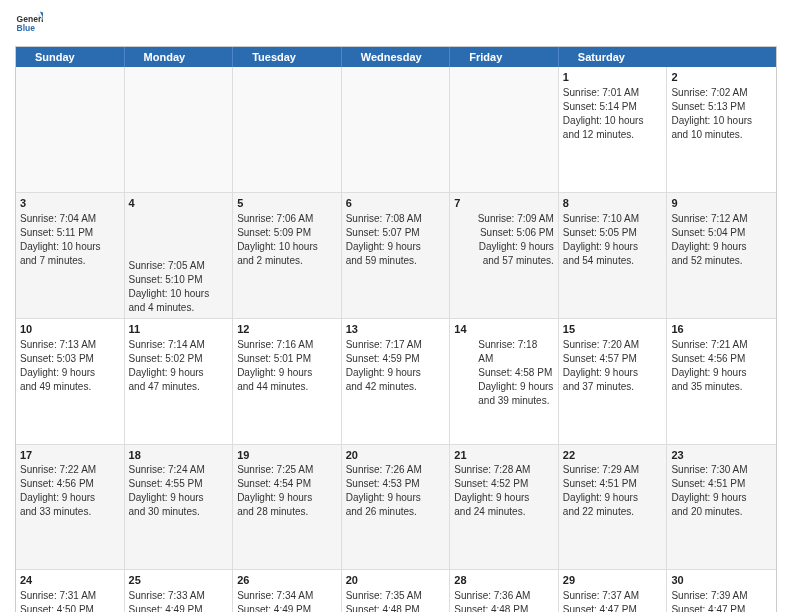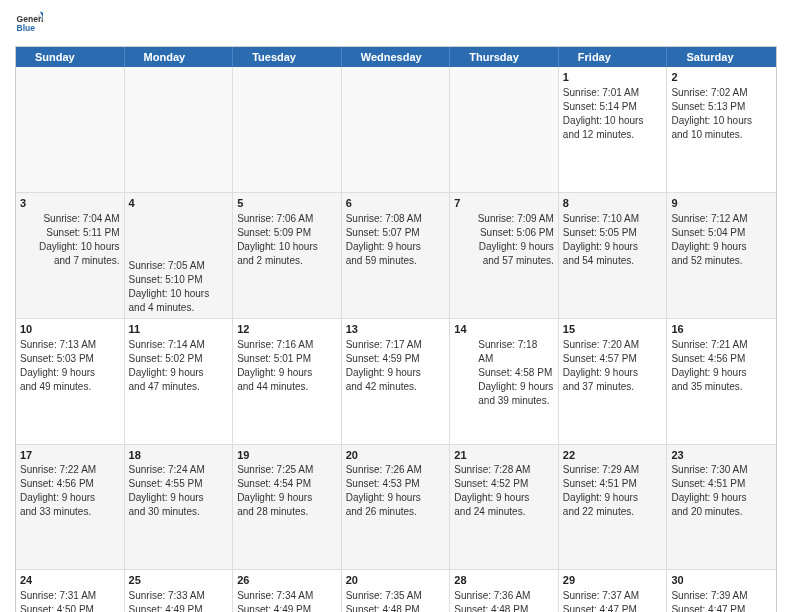--- a/index.html
+++ b/index.html
@@ -124,21 +124,20 @@
       <div class="subtitle"></div>
     </div>
   </div>
 
   <div class="calendar">
     <div class="cal-header">
     <div class="cal-header-cell">Sunday</div>
         <div class="cal-header-cell">Monday</div>
         <div class="cal-header-cell">Tuesday</div>
         <div class="cal-header-cell">Wednesday</div>
-        <div class="cal-header-cell">Thursday</div>
         <div class="cal-header-cell">Friday</div>
         <div class="cal-header-cell">Saturday</div>
       </div>
     <div class="cal-body">
     <div class="cal-row">
           <div class="cal-cell empty"></div>
           <div class="cal-cell empty"></div>
           <div class="cal-cell empty"></div>
           <div class="cal-cell empty"></div>
           <div class="cal-cell empty"></div>
@@ -153,21 +152,21 @@
             <span class="day-num">2</span>
             <div class="cell-info" style="white-space: pre-line;">Sunrise: 7:02 AM
 Sunset: 5:13 PM
 Daylight: 10 hours
 and 10 minutes.</div>
           </div>
         </div>
         <div class="cal-row">
           <div class="cal-cell alt">
             <span class="day-num">3</span>
-            <div class="cell-info" style="white-space: pre-line; text-align: right;">Sunrise: 7:04 AM
+            <div class="cell-info" style="white-space: pre-line;">Sunrise: 7:04 AM
 Sunset: 5:11 PM
 Daylight: 10 hours
 and 7 minutes.</div>
           </div>
           <div class="cal-cell alt">
             <span class="day-num">4</span>
             <div class="cell-info" style="white-space: pre-line; margin-top: 48px;">Sunrise: 7:05 AM
 Sunset: 5:10 PM
 Daylight: 10 hours
 and 4 minutes.</div>

